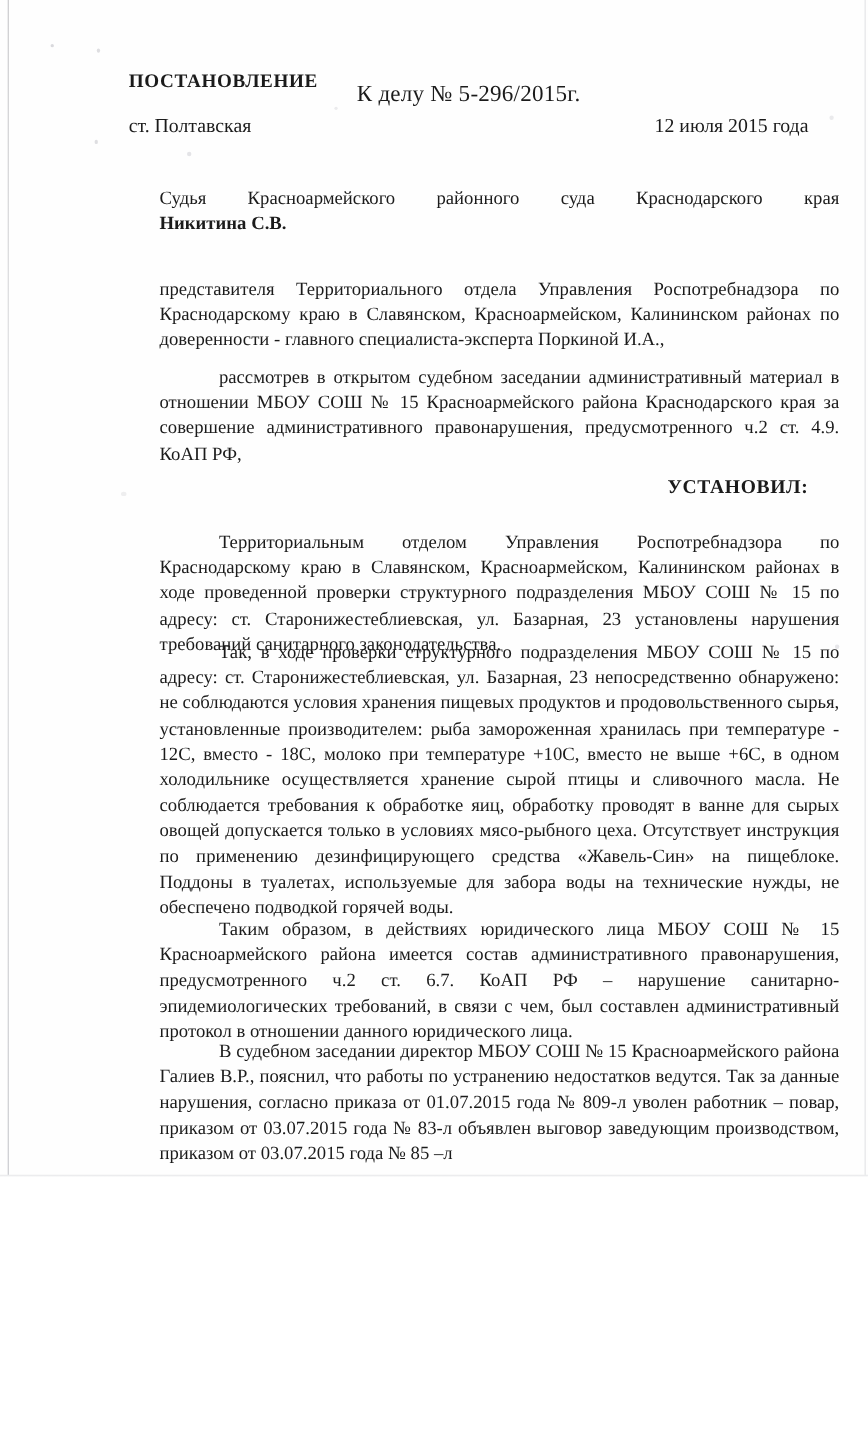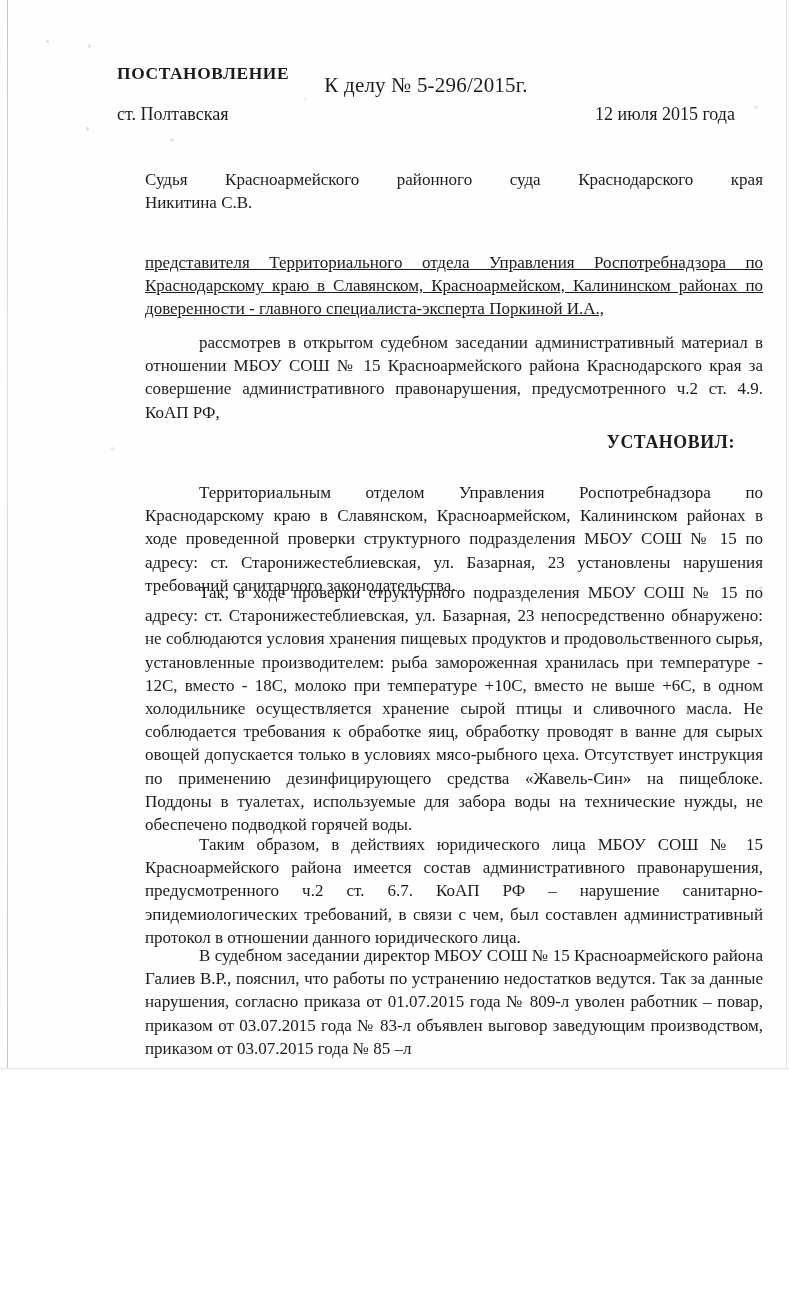--- a/index.html
+++ b/index.html
@@ -161,24 +161,24 @@
 
     <div class="doc-title">ПОСТАНОВЛЕНИЕ</div>
 
     <div class="place-date-row">
       <span>ст. Полтавская</span>
       <span>12 июля 2015 года</span>
     </div>
 
     <div class="para j-all" style="top:168px;">Судья Красноармейского районного суда Краснодарского края</div>
 
-    <div class="para" style="top:191px;">Никитина С.В.</div>
+    <div class="para" style="top:191px;font-weight:bold;">Никитина С.В.</div>
 
 
-    <div class="para" style="top:251px;text-decoration:underline;">представителя Территориального отдела Управления Роспотребнадзора по Краснодарскому краю в Славянском, Красноармейском, Калининском районах по доверенности - главного специалиста-эксперта Поркиной И.А.,</div>
+    <div class="para" style="top:251px;">представителя Территориального отдела Управления Роспотребнадзора по Краснодарскому краю в Славянском, Красноармейском, Калининском районах по доверенности - главного специалиста-эксперта Поркиной И.А.,</div>
 
     <div class="para indent" style="top:331px;">рассмотрев в открытом судебном заседании административный материал в отношении МБОУ СОШ № 15 Красноармейского района Краснодарского края за совершение административного правонарушения, предусмотренного ч.2 ст. 4.9. КоАП РФ,</div>
 
     <div class="section-heading" style="top:432px;">УСТАНОВИЛ:</div>
 
     <div class="para indent" style="top:481px;">Территориальным отделом Управления Роспотребнадзора по Краснодарскому краю в Славянском, Красноармейском, Калининском районах в ходе проведенной проверки структурного подразделения МБОУ СОШ № 15  по адресу: ст. Старонижестеблиевская, ул. Базарная, 23 установлены нарушения требований санитарного законодательства.</div>
 
     <div class="para indent" style="top:581px;">Так, в ходе проверки структурного подразделения МБОУ СОШ № 15 по адресу: ст. Старонижестеблиевская, ул. Базарная, 23  непосредственно обнаружено: не соблюдаются условия хранения пищевых продуктов и продовольственного сырья, установленные производителем: рыба замороженная хранилась при температуре - 12С, вместо - 18С, молоко при температуре +10С, вместо не выше +6С, в одном холодильнике осуществляется хранение сырой птицы и сливочного масла. Не соблюдается требования к обработке яиц, обработку проводят в ванне для сырых овощей допускается только в условиях мясо-рыбного цеха. Отсутствует инструкция по применению дезинфицирующего средства «Жавель-Син» на пищеблоке. Поддоны в туалетах, используемые для забора воды на технические нужды, не обеспечено подводкой горячей воды.</div>
 
     <div class="para indent" style="top:833px;">Таким образом, в действиях юридического лица МБОУ СОШ № 15 Красноармейского района имеется состав административного правонарушения, предусмотренного ч.2 ст. 6.7. КоАП РФ – нарушение санитарно-эпидемиологических требований, в связи с чем, был составлен административный протокол в отношении данного юридического лица.</div>

